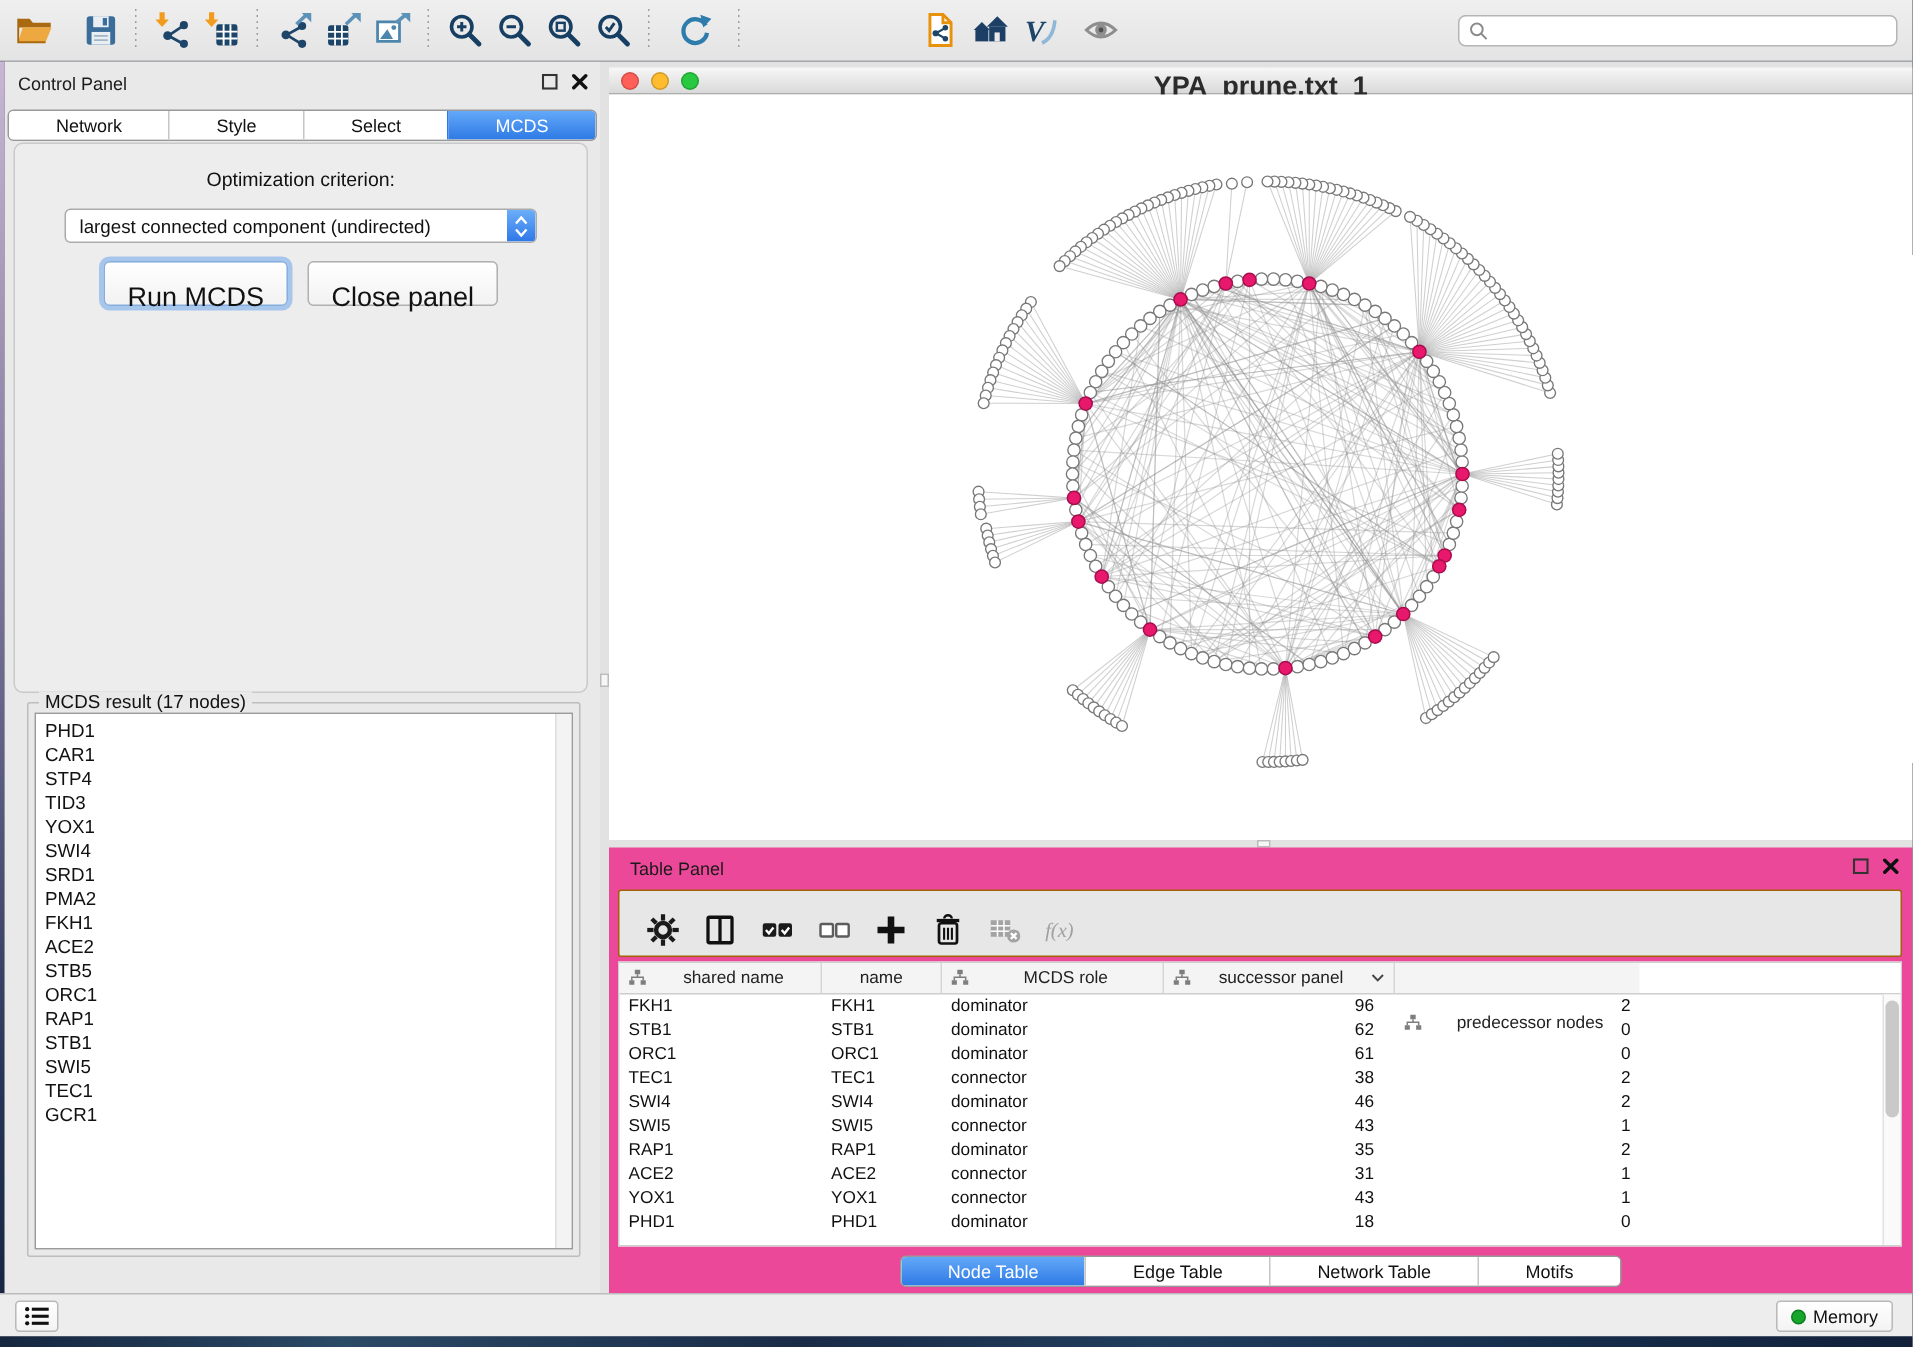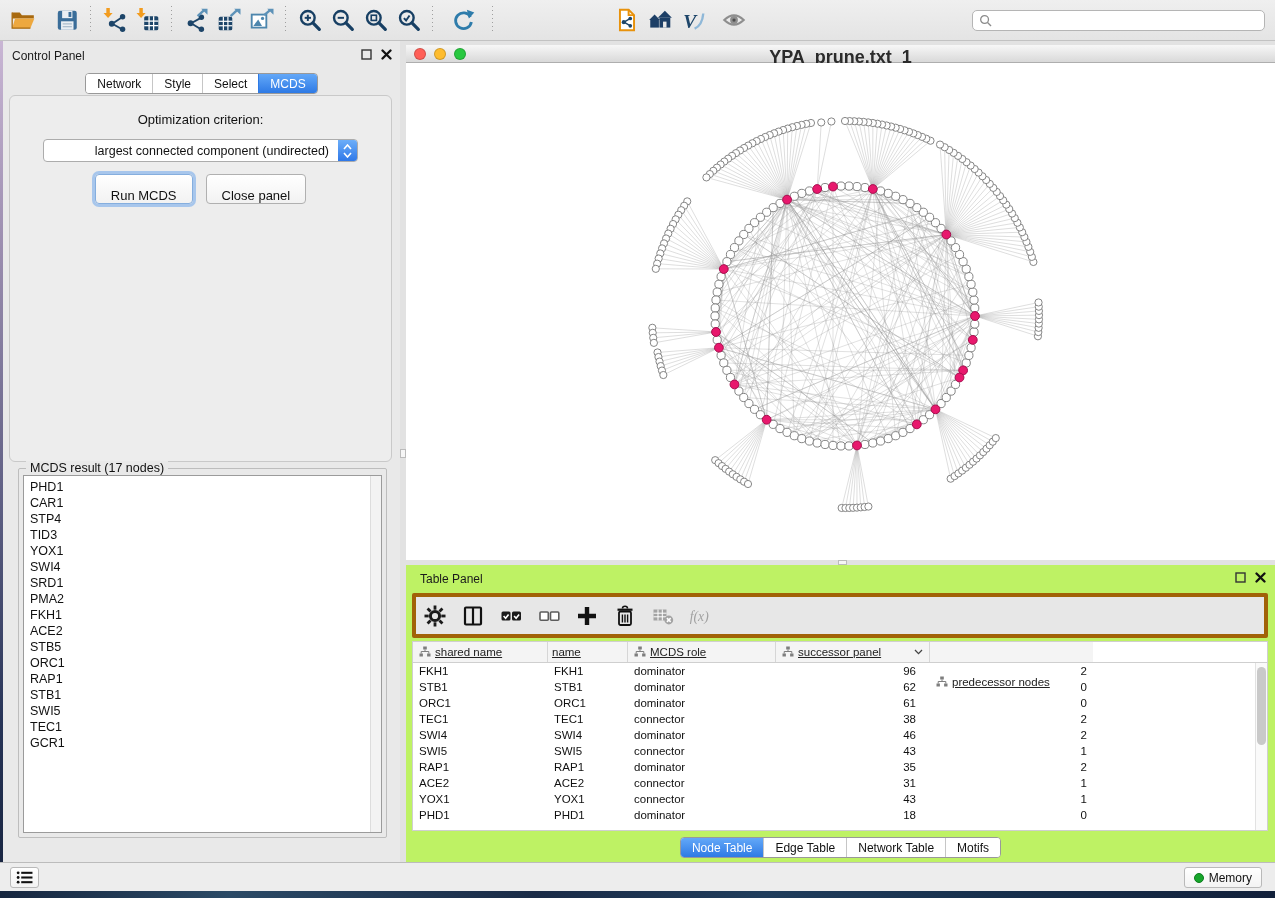--- a/index.html
+++ b/index.html
@@ -27,37 +27,37 @@
   .search-box svg { width:13px; height:13px; margin-right:4px; flex:none; }
   .search-box input { border:none; outline:none; flex:1; font-size:12px; font-family:"Liberation Sans",sans-serif; background:transparent; }
 
   
   .control-panel { position:absolute; left:3px; top:41px; width:397px; bottom:36px; background:#e9e9e9; }
   .cp-header { position:absolute; top:0; left:0; right:0; height:28px; }
   .cp-title { position:absolute; left:9px; top:8px; font-size:12px; color:#1a1a1a; }
   .win-icons { position:absolute; right:8px; top:8px; display:flex; gap:9px; align-items:center; }
   .win-icons svg { width:11px; height:11px; }
   .seg { display:inline-flex; border:1px solid #999; border-radius:4px; background:#fff; overflow:hidden; height:21px; }
-  .seg .seg-btn { border:none; background:#fff; padding:0 11px; font-size:12px; color:#111;
+  .seg .seg-btn { border:none; background:#fff; padding:0 31px; font-size:12px; color:#111;
     border-left:1px solid #c6c6c6; font-family:"Liberation Sans",sans-serif; display:flex; align-items:center; }
   .seg .seg-btn:first-child { border-left:none; }
   .seg .seg-btn.active { background:linear-gradient(#63a8f8,#2e7ae5); color:#fff; border-left-color:#2e7ae5; }
   .cp-tabs { position:absolute; top:32px; left:0; right:0; text-align:center; }
   .cp-body { position:absolute; left:6px; right:8px; top:54px; height:367px;
     background:#ededed; border:1px solid #c9c9c9; border-radius:6px; }
   .opt-label { text-align:center; margin-top:16px; font-size:13px; color:#111; }
   .combo { margin:12px auto 0; width:315px; height:23px; background:#fff; border:1px solid #acacac;
-    border-radius:4px; display:flex; align-items:center; overflow:hidden;text-align:right; }
+    border-radius:4px; display:flex; align-items:center; overflow:hidden; }
   .combo-value { flex:1; font-size:12.5px; padding:0 9px; color:#111; white-space:nowrap; }
   .combo-stepper { width:19px; height:100%; background:linear-gradient(#6caef9,#2f78e8);
     display:flex; flex-direction:column; align-items:center; justify-content:center; gap:2px; flex:none; }
   .combo-stepper svg { width:9px; height:6px; }
   .btn-row { margin-top:12px; display:flex; justify-content:center; gap:13px; }
   .push-btn { height:30px; padding:13px 15px; background:linear-gradient(#ffffff,#f2f2f2);
-    border:1px solid #b0b0b0; border-radius:4px; font-size:13px; font-family:"Liberation Sans",sans-serif; color:#111; }
+    border:1px solid #b0b0b0; border-radius:4px; font-size:18px; font-family:"Liberation Sans",sans-serif; color:#111; }
   .push-btn.focused { border-color:#85aede; box-shadow:0 0 0 3px rgba(110,165,235,.55); }
   .mcds-group { position:absolute; left:15px; right:13px; top:427px; height:370px;
     border:1px solid #bdbdbd; border-radius:2px; }
   .mcds-legend { position:absolute; top:-8px; left:7px; background:#e9e9e9; padding:0 4px; font-size:12.5px; color:#111; }
   .mcds-list { position:absolute; inset:6px 4px 4px 4px; background:#fff; border:1px solid #9b9b9b; overflow:hidden; }
   .mcds-items { padding:3px 0 0 6px; }
   .mcds-item { font-size:12.5px; line-height:16px; color:#111; }
   .mcds-scroll { position:absolute; top:0; bottom:0; right:0; width:11px; background:#f3f3f3; border-left:1px solid #ddd; }
 
   
@@ -70,32 +70,32 @@
   .net-titlebar { position:absolute; left:0; right:0; top:0; height:18px;
     background:linear-gradient(#f7f7f7,#d9d9d9); border-bottom:1px solid #aeaeae; }
   .traffic { position:absolute; left:8px; top:3px; display:flex; gap:8px; }
   .traffic span { width:12px; height:12px; border-radius:50%; display:block; border:0.5px solid rgba(0,0,0,.18); }
   .net-title { position:absolute; left:0; right:0; top:2px; text-align:center; font-size:18px; font-weight:600; color:#2b2b2b; }
   .net-canvas { position:absolute; left:0; right:0; top:18px; bottom:0; background:#fff; }
   .h-divider { position:absolute; left:0; right:0; top:519px; height:5px; background:#e2e2e2; }
   .h-handle { position:absolute; left:432px; top:0; width:9px; height:5px; background:#f6f6f6; border:1px solid #bbb; }
 
   
-  .table-panel { position:absolute; left:0; right:0; top:524px; bottom:0; background:#bef264; }
+  .table-panel { position:absolute; left:0; right:0; top:524px; bottom:0; background:#ec4899; }
   .tp-title { position:absolute; left:14px; top:7px; font-size:12px; color:#1a1a1a; }
   .tp-toolbar { position:absolute; left:6px; right:7px; top:28px; height:45px; background:#e7e7e7;
-    border:4px solid #a16207; border-radius:2px; display:flex; align-items:center; }
+    border:1px solid #a16207; border-radius:2px; display:flex; align-items:flex-end; padding-left:10px; }
   .tp-toolbar .tbtn { width:38px; }
   .tp-toolbar .tbtn svg { width:24px; height:24px; }
   .tp-table { position:absolute; left:6px; right:7px; top:76px; height:190px; background:#fff; border:1px solid #cfcfcf; }
   .thead { display:flex; height:21px; background:#f4f4f4; border-bottom:1px solid #cfcfcf; }
   .th { display:flex; align-items:center; border-right:1px solid #d6d6d6; background:#f4f4f4;
     font-size:11.5px; color:#222; position:relative; flex:none; }
   .th .tree-ic { margin-left:6px; flex:none; }
-  .th .th-label { flex:1; text-align:left; padding:0 4px; white-space:nowrap;text-decoration:underline; }
+  .th .th-label { flex:1; text-align:center; padding:0 4px; white-space:nowrap; }
   .th .sort-ic { margin-right:6px; flex:none; }
   .th-filler { flex:1; background:#fff; border-right:none; }
   .tbody { position:absolute; left:0; right:12px; top:21px; bottom:0; overflow:hidden; }
   .tr { display:flex; height:16px; align-items:center; }
   .td { font-size:11.5px; color:#111; white-space:nowrap; flex:none; padding:0 6px; }
   .td.num { text-align:right; }
   .tp-vscroll { position:absolute; right:0; top:21px; bottom:0; width:12px; background:#fafafa; border-left:1px solid #e2e2e2; }
   .tp-thumb { position:absolute; left:1px; right:1px; top:4px; height:78px; background:#c9c9c9; border-radius:5px; }
   .tp-tabs { position:absolute; left:0; right:0; top:272px; text-align:center; }
 

